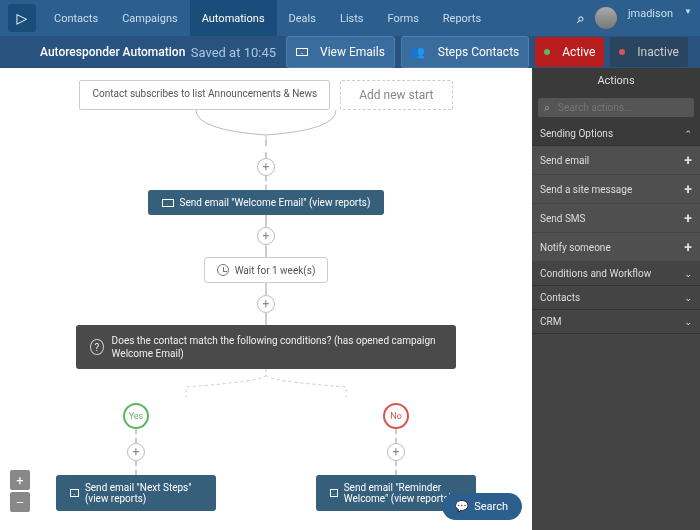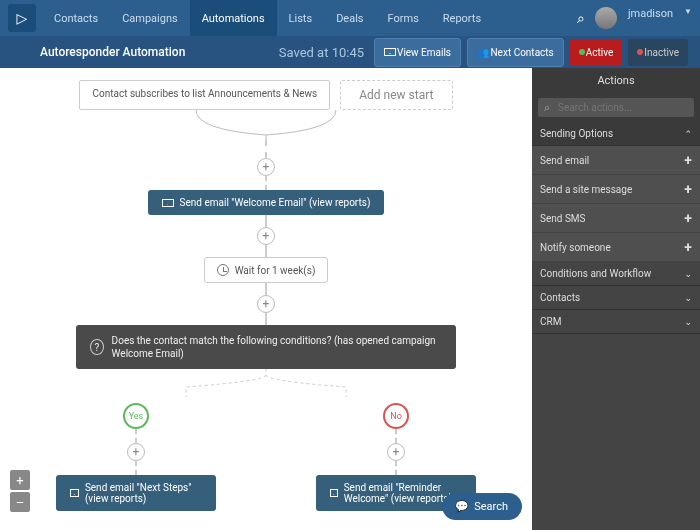--- a/index.html
+++ b/index.html
@@ -12,21 +12,21 @@
 .nav-item.active { background:#1a4d7a; color:#fff; }
 .spacer { flex:1; }
 .top-icons { display:flex; align-items:center; gap:10px; color:#fff; }
 .avatar { width:22px; height:22px; border-radius:50%; background:#888; background:linear-gradient(#aaa,#777); }
 .user { display:flex; align-items:flex-start; gap:11px; color:#cde; font-size:11px; }
 
 .subbar { background:#285280; height:32px; display:flex; align-items:center; padding:0 12px; }
 .subtitle { color:#fff; font-size:12px; font-weight:500;margin-left:28px; }
 .subright { display:flex; align-items:center; gap:6px; }
 .saved { color:#a9c7dc; font-size:13px; margin-right:4px; }
-.btn { padding:8px 9px; border-radius:3px; font-size:10px; display:inline-flex; align-items:center; gap:1px; cursor:pointer; border:none; }
+.btn { padding:8px 9px; border-radius:3px; font-size:12px; display:inline-flex; align-items:center; gap:12px; cursor:pointer; border:none; }
 .btn-outline { background:#3a6c9e; color:#fff; border:1px solid #4e80b2; }
 .btn-active { background:#b91c1c; color:#fff; }
 .btn-inactive { background:#2a4560; color:#ccc; }
 .dot-green { width:6px; height:6px; border-radius:50%; background:#5cb85c; display:inline-block; }
 .dot-red { width:6px; height:6px; border-radius:50%; background:#d9534f; display:inline-block; }
 
 .main { display:flex; height:calc(100% - 68px); }
 .canvas { flex:1; position:relative; background:#fff; overflow:hidden; }
 .sidebar { width:168px; background:#444; color:#ddd; display:flex; flex-direction:column; }
 
@@ -70,22 +70,22 @@
 </style>
 </head>
 <body>
 
 <div class="topbar">
   <div class="logo">▷</div>
   <div class="nav" id="nav">
       <div class="nav-item">Contacts</div>
       <div class="nav-item">Campaigns</div>
       <div class="nav-item active">Automations</div>
+      <div class="nav-item">Deals</div>
       <div class="nav-item">Lists</div>
-      <div class="nav-item">Deals</div>
       <div class="nav-item">Forms</div>
       <div class="nav-item">Reports</div>
     </div>
   <div class="spacer"></div>
   <div class="top-icons">
     <span style="font-size:14px; cursor:pointer;">⌕</span>
     <div class="user">
       <div class="avatar"></div>
       <span>jmadison</span>
       <span style="font-size:8px;">▼</span>
@@ -97,21 +97,21 @@
   <div class="subtitle">Autoresponder Automation</div>
   <div class="spacer"></div>
   <div class="subright">
     <span class="saved">Saved at 10:45</span>
     <button class="btn btn-outline">
         <span class="env-icon"></span>
         <span>View Emails</span>
       </button>
     <button class="btn btn-outline">
         <span>👥</span>
-        <span>Next Contacts</span>
+        <span>Steps Contacts</span>
       </button>
     <button class="btn btn-active">
         <span class="dot-green"></span>
         <span>Active</span>
       </button>
     <button class="btn btn-inactive">
         <span class="dot-red"></span>
         <span>Inactive</span>
       </button>
   </div>

